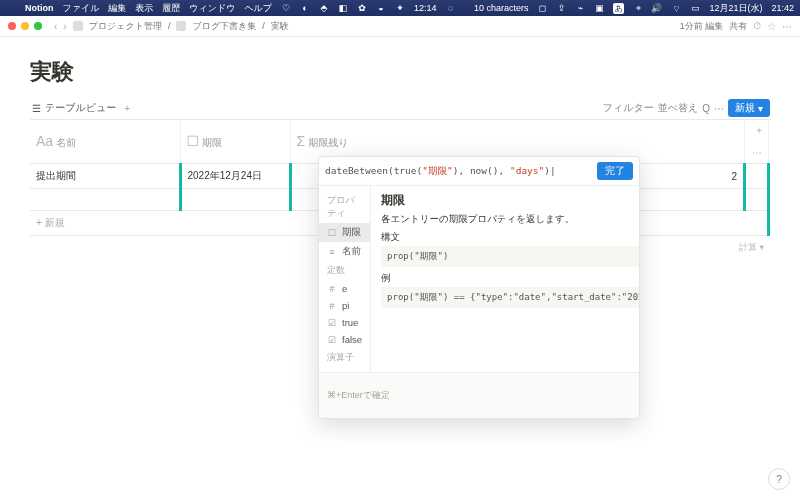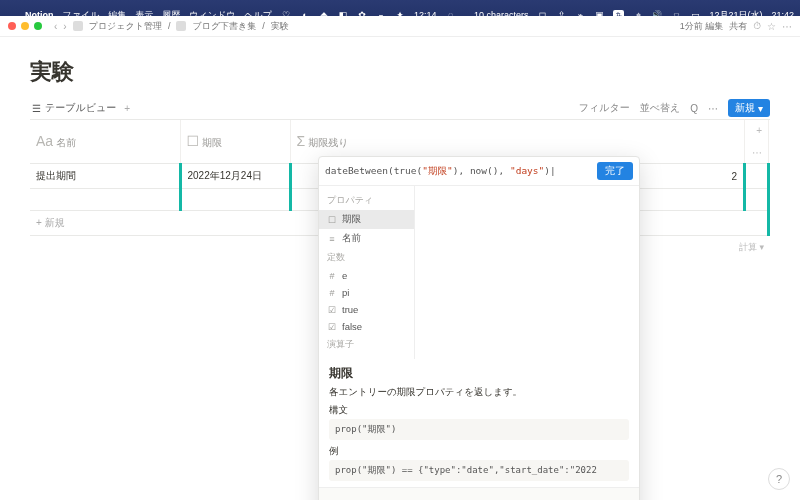--- a/index.html
+++ b/index.html
@@ -1,49 +1,49 @@
 <!DOCTYPE html>
 <html><head>
 <meta charset="utf-8">
 <style>
 html,body{margin:0;padding:0;background:#000;font-family:-apple-system,BlinkMacSystemFont,"Hiragino Sans","Meiryo",sans-serif;font-size:11px;color:#37352f;}
 .screen{position:relative;width:800px;height:500px;background:#000;overflow:hidden;}
-.menubar{position:absolute;top:0;left:0;right:0;height:16px;background:linear-gradient(#2a3a72,#1f2f62);display:flex;align-items:center;color:#fff;font-size:9px;padding:7px 6px;gap:9px;}
+.menubar{position:absolute;top:0;left:0;right:0;height:16px;background:linear-gradient(#2a3a72,#1f2f62);display:flex;align-items:center;color:#fff;font-size:9px;padding:0 6px;gap:9px;}
 .menubar .spacer{flex:1;}
 .menubar span{white-space:nowrap;}
 .mb-icon{width:10px;height:10px;display:inline-flex;align-items:center;justify-content:center;font-size:9px;}
 .window{position:absolute;top:16px;left:0;right:0;bottom:0;background:#fff;}
 .titlebar{height:20px;display:flex;align-items:center;padding:0 8px;gap:6px;border-bottom:1px solid #eee;font-size:9px;color:#777;}
 .traffic{display:flex;gap:5px;margin-right:6px;}
 .dot{width:8px;height:8px;border-radius:50%;}
 .dot.r{background:#ff5f56;} .dot.y{background:#ffbd2e;} .dot.g{background:#27c93f;}
 .nav-ic{color:#aaa;font-size:10px;}
 .bc-ic{width:10px;height:10px;background:#ddd;border-radius:2px;display:inline-block;}
 .titlebar .spacer{flex:1;}
 .content{position:relative;padding:14px 30px 0 30px;}
 h1{font-size:22px;font-weight:700;margin:6px 0 10px 0;}
 .tabs{display:flex;align-items:center;border-bottom:1px solid #e9e9e7;font-size:10px;color:#555;}
 .tab{display:flex;align-items:center;gap:4px;padding:4px 2px;}
 .tab.active{font-weight:500;}
 .tab-add{color:#aaa;padding:0 6px;}
-.tab-right{margin-left:auto;display:flex;align-items:center;gap:10px;color:#888;}
+.tab-right{margin-left:auto;display:flex;align-items:center;gap:4px;color:#888;}
 .newbtn{background:#2383e2;color:#fff;border-radius:3px;padding:2px 7px;font-size:10px;display:flex;align-items:center;gap:3px;}
 .table{width:100%;border-collapse:collapse;font-size:10px;}
 .table th{text-align:left;font-weight:400;color:#9b9a97;border-bottom:1px solid #e9e9e7;padding:5px 6px;border-right:1px solid #f0efed;}
 .table td{border-bottom:1px solid #e9e9e7;padding:5px 6px;border-right:3px solid #14b8a6;}
 .th-ic{color:#b8b7b3;margin-right:3px;font-size:14px;}
 .table .last{text-align:right;color:#bbb;}
 .newrow td{color:#aaa;}
 .calc{text-align:right;color:#bbb;font-size:9px;padding:5px 6px;}
 .popup{position:absolute;top:140px;left:318px;width:320px;background:#fff;border:1px solid #e4e4e2;border-radius:4px;box-shadow:0 6px 24px rgba(0,0,0,.15);overflow:hidden;}
 .formula-bar{display:flex;align-items:center;gap:6px;padding:5px 6px;border-bottom:1px solid #eee;font-family:ui-monospace,Menlo,monospace;font-size:9.5px;white-space:nowrap;overflow:hidden;}
 .formula-bar .code{flex:1;color:#555;letter-spacing:0;}
 .tok-fn{color:#555;} .tok-str{color:#c24020;}
 .done{background:#2383e2;color:#fff;border-radius:3px;padding:2px 8px;font-size:10px;}
-.popup-body{display:flex;min-height:175px;flex-direction:column;}
+.popup-body{display:flex;min-height:175px;}
 .plist{width:95px;border-right:1px solid #eee;padding:5px 0;font-size:9.5px;color:#555;}
 .plist .sec{color:#a8a7a3;padding:3px 8px;font-size:9px;}
 .plist .item{display:flex;align-items:center;gap:5px;padding:3px 8px;}
 .plist .item.sel{background:#eaeaea;}
 .plist .pi{width:10px;text-align:center;color:#9b9a97;font-size:9px;}
 .pdoc{flex:1;padding:6px 10px;font-size:9.5px;color:#37352f;}
 .pdoc h3{font-size:12px;font-weight:700;margin:0 0 4px 0;}
 .pdoc .lbl{font-weight:400;margin:5px 0 2px 0;}
 .codebox{background:#f7f6f3;border-radius:3px;padding:4px 6px;font-family:ui-monospace,Menlo,monospace;font-size:9px;white-space:nowrap;overflow:hidden;color:#555;}
 .popup-foot{display:flex;align-items:center;justify-content:space-between;padding:16px 8px;font-size:9px;color:#a5a49f;border-top:1px solid #eee;background:#fafaf8;}

